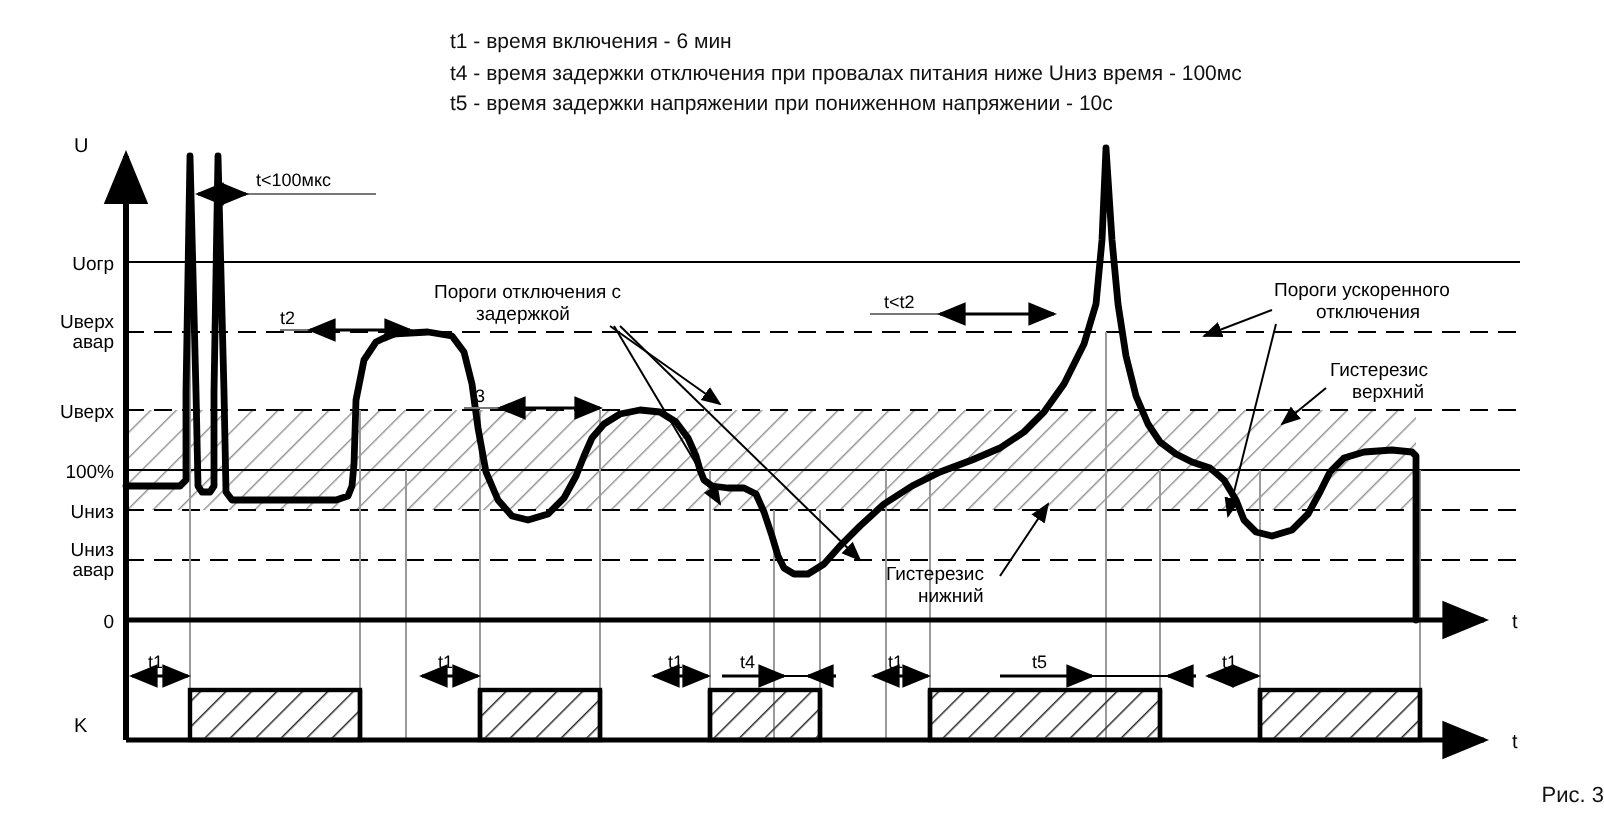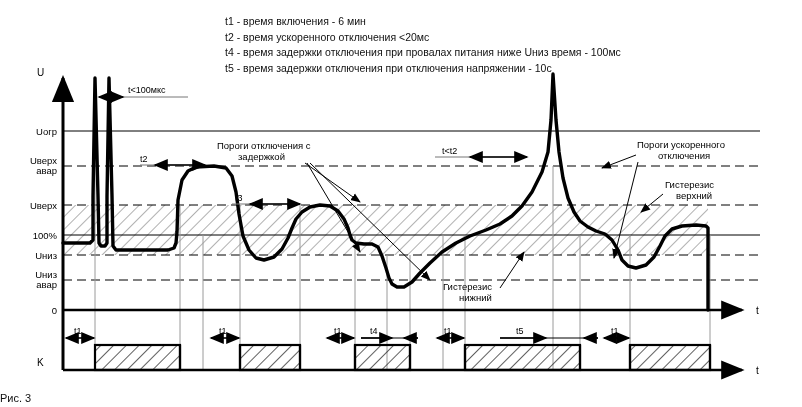--- a/index.html
+++ b/index.html
@@ -5,21 +5,21 @@
   html,body{margin:0;padding:0;background:#ffffff;}
   body{width:802px;height:407px;overflow:hidden;font-family:"Liberation Sans",sans-serif;color:#000;}
   #root{position:relative;width:802px;height:407px;}
   svg#diagram{position:absolute;left:0;top:0;width:802px;height:407px;}
   .legend{position:absolute;left:225px;top:14px;width:470px;}
   .legend div{font-size:10.5px;line-height:15.5px;color:#111;white-space:nowrap;}
   .axlabel{font-size:10px;font-family:"Liberation Sans",sans-serif;}
   .ylabel{font-size:9.5px;}
   .ann{font-size:9.5px;}
   .tmark{font-size:9px;}
-  .caption{position:absolute;left:0;top:392px;width:802px;text-align:left;font-size:11px;color:#111;}
+  .caption{position:absolute;left:0;top:392px;width:802px;text-align:right;font-size:11px;color:#111;}
 </style>
 </head>
 <body>
 
 <div id="root">
 
   <svg id="diagram" viewBox="0 0 802 407">
     <defs>
       <pattern id="hatchBand" width="9" height="9" patternTransform="rotate(45)" patternUnits="userSpaceOnUse">
         <line x1="0" y1="0" x2="0" y2="9" stroke="#8a8a8a" stroke-width="1.4"></line>
@@ -282,20 +282,19 @@
       <line x1="598" y1="338" x2="584" y2="338" stroke="#000" stroke-width="1.6" marker-end="url(#arrEnd)"></line>
       <text class="tmark" x="516" y="334">t5</text>
 
       <line x1="604" y1="338" x2="629" y2="338" stroke="#000" stroke-width="1.6" marker-start="url(#arrStart)" marker-end="url(#arrEnd)"></line>
       <text class="tmark" x="611" y="334">t1</text>
     </g>
   </svg>
 
   <div class="legend">
     <div>t1 - время включения - 6 мин</div>
-    <div>t2 - время ускоренного отключения &lt;20мс</div>
     <div>t4 - время задержки отключения при провалах питания ниже Uниз время  - 100мс</div>
-    <div>t5 - время задержки отключения при отключения напряжении - 10с</div>
+    <div>t5 - время задержки напряжении при пониженном напряжении - 10с</div>
   </div>
 
   <div class="caption">Рис. 3</div>
 
 </div>
 
 </body></html>

